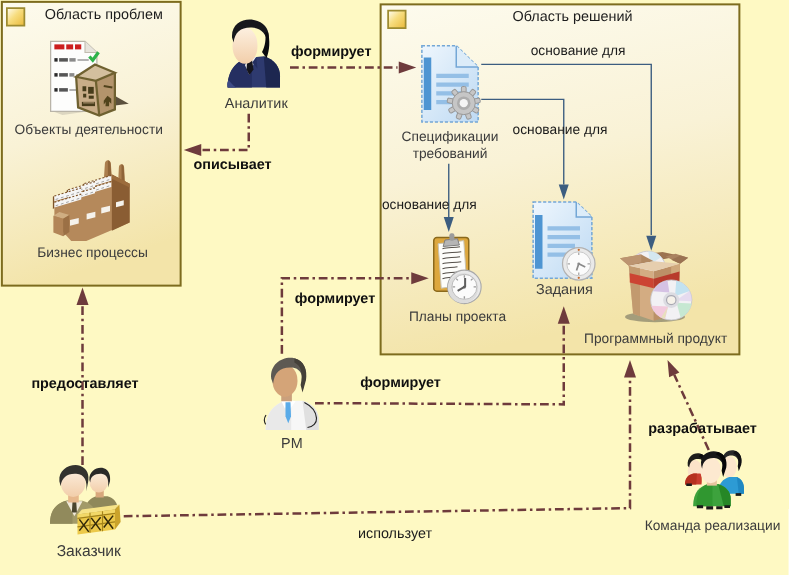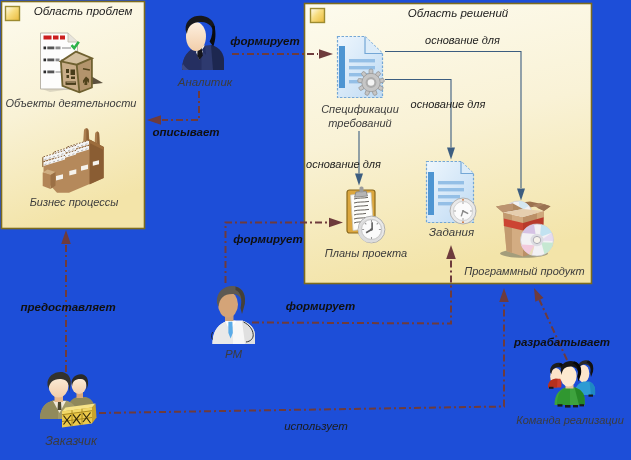--- a/index.html
+++ b/index.html
@@ -1,16 +1,16 @@
 <!DOCTYPE html>
 <html><head>
 <meta charset="utf-8">
 <style>
 html,body{margin:0;padding:0;background:#ffffff;}
-#c{position:relative;width:631px;height:460px;background:#1d4ed8;overflow:hidden;font-style:italic;}
+#c{position:relative;width:631px;height:460px;background:#fef9c3;overflow:hidden;}
 svg{display:block;}
 text{font-family:"Liberation Sans",sans-serif;}
 </style>
 </head>
 <body>
 <div id="c">
 <svg width="631" height="460" viewBox="0 0 631 460">
 <defs>
 <linearGradient id="gbox" x1="0" y1="0" x2="0.22" y2="1">
  <stop offset="0" stop-color="#fdfbee"></stop>

